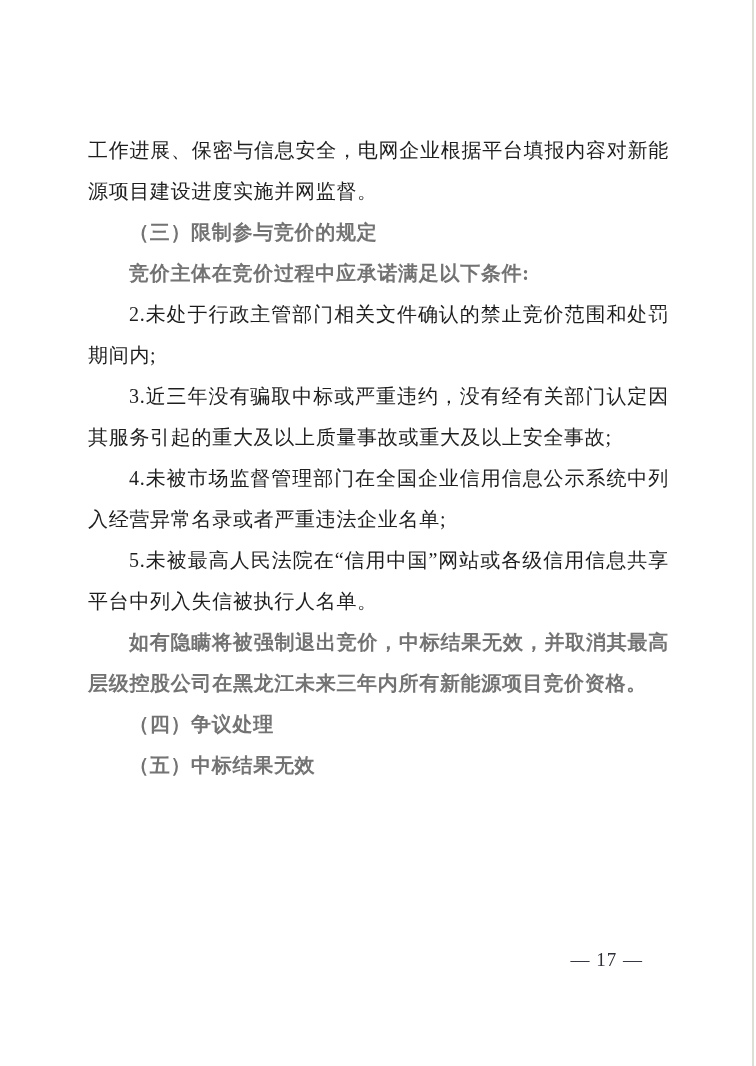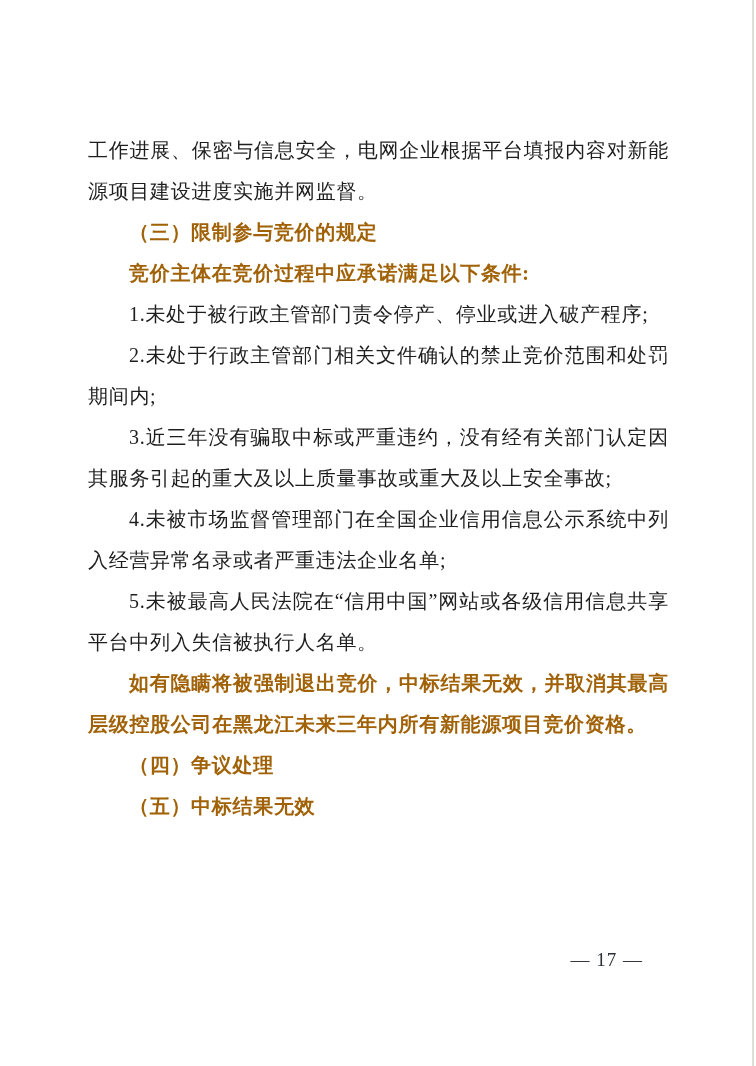--- a/index.html
+++ b/index.html
@@ -38,21 +38,21 @@
     letter-spacing: 0.7px;
     text-align: justify;
     text-justify: inter-character;
     word-break: break-all;
   }
   .indent {
     text-indent: 41px;
   }
   .bold {
     font-weight: bold;
-    color: #a16207;
+    color: #737373;
   }
   .footer {
     position: absolute;
     top: 949px;
     right: 113px;
     font-size: 19px;
     letter-spacing: 1px;
     color: #2c2f38;
     font-family: "Liberation Serif", "DejaVu Serif", serif;
   }
@@ -62,21 +62,20 @@
 
 <div class="page">
 
   <div class="content">
     <p class="para">工作进展、保密与信息安全，电网企业根据平台填报内容对新能源项目建设进度实施并网监督。</p>
 
     <p class="para indent bold">（三）限制参与竞价的规定</p>
 
     <p class="para indent bold">竞价主体在竞价过程中应承诺满足以下条件:</p>
 
-    <p class="para indent">1.未处于被行政主管部门责令停产、停业或进入破产程序;</p>
 
     <p class="para indent">2.未处于行政主管部门相关文件确认的禁止竞价范围和处罚期间内;</p>
 
     <p class="para indent">3.近三年没有骗取中标或严重违约，没有经有关部门认定因其服务引起的重大及以上质量事故或重大及以上安全事故;</p>
 
     <p class="para indent">4.未被市场监督管理部门在全国企业信用信息公示系统中列入经营异常名录或者严重违法企业名单;</p>
 
     <p class="para indent">5.未被最高人民法院在“信用中国”网站或各级信用信息共享平台中列入失信被执行人名单。</p>
 
     <p class="para indent bold">如有隐瞒将被强制退出竞价，中标结果无效，并取消其最高层级控股公司在黑龙江未来三年内所有新能源项目竞价资格。</p>

